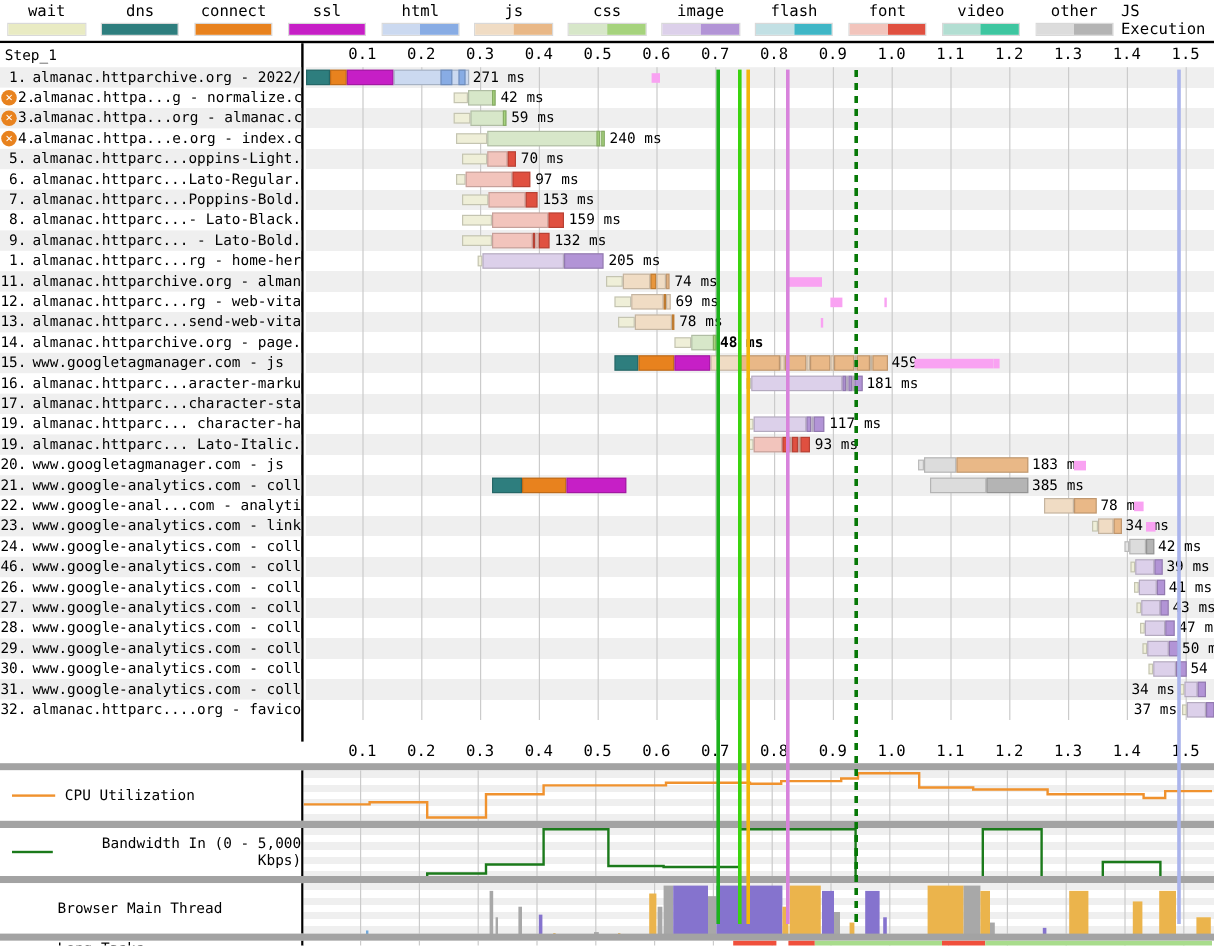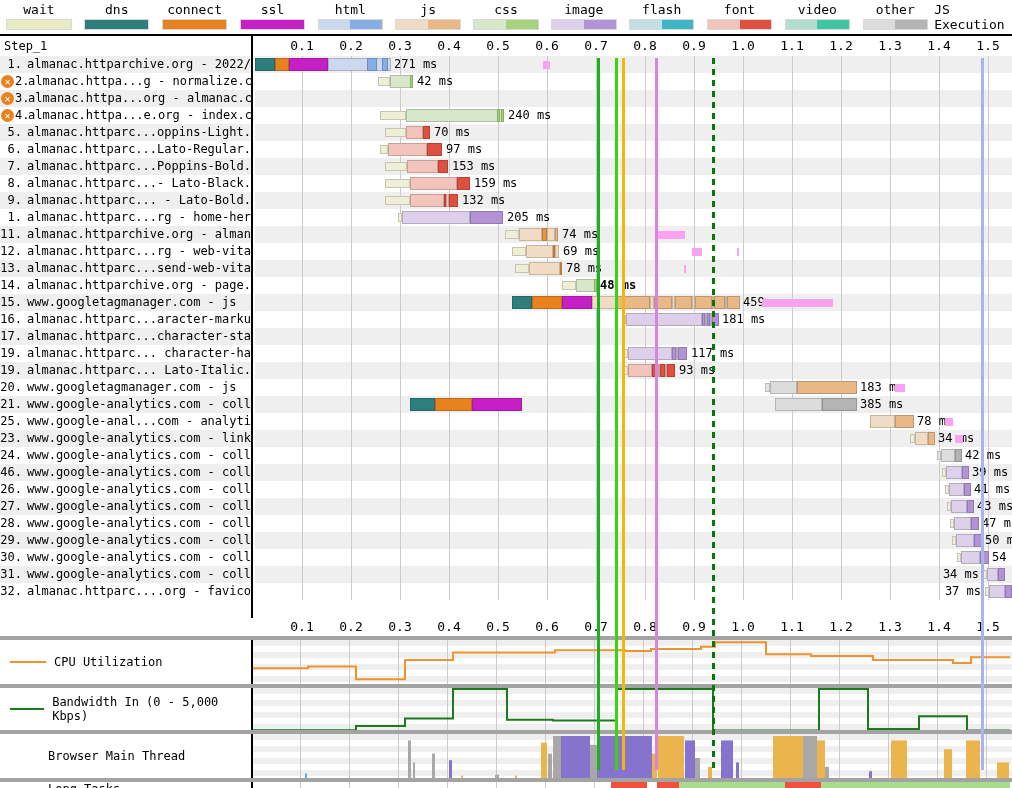--- a/index.html
+++ b/index.html
@@ -33,21 +33,21 @@
   .gridline { position:absolute; top:0; bottom:0; width:1px; background:#CBCBCB; }
   .chart-row { position:absolute; left:0; width:757px; height:17px; }
   .bar-seg { position:absolute; top:2px; height:13px; border:1px solid rgba(0,0,0,.18); }
   .bar-seg.thin { top:4px; height:9px; }
   .ms-label { position:absolute; top:0; line-height:17px; font-size:12px; white-space:nowrap; }
   .exec-tick { position:absolute; top:5px; height:8px; background:#F9A2F2; }
   .event-overlay { position:absolute; left:255px; top:58px; width:757px; height:712px; pointer-events:none; z-index:5; }
   .evline { position:absolute; top:0; bottom:0; }
 
   
-  .sect { position:relative; display:flex; border-top:4px solid #a3a3a3; }
+  .sect { position:relative; display:flex; border-top:6px solid #a3a3a3;text-align:right; }
   .sect .slabel { width:253px; border-right:2px solid #000; display:flex; align-items:center; padding-left:10px; background:#fff; }
   .slabel .sample { width:36px; height:2px; margin-right:8px; }
   .slabel.noline { padding-left:48px; }
   .sect .schart { position:relative; flex:1;
     background:repeating-linear-gradient(180deg,#EFEFEF 0 6px,#FFFFFF 6px 12px); }
   .sect .schart svg { position:absolute; left:0; top:0; }
   .bottom-axis { position:relative; height:18px; margin-left:255px; width:757px; }
   .bottom-axis span { position:absolute; top:1px; transform:translateX(-50%); font-size:13px; }
   .lt-chart { background:#fff !important; }
 </style>
@@ -228,21 +228,21 @@
         </div>
         <div class="req-row">
           <span class="req-num">20.</span>
           <span class="req-url">www.googletagmanager.com - js</span>
         </div>
         <div class="req-row odd">
           <span class="req-num">21.</span>
           <span class="req-url">www.google-analytics.com - collect</span>
         </div>
         <div class="req-row">
-          <span class="req-num">25.</span>
+          <span class="req-num">22.</span>
           <span class="req-url">www.google-anal...com - analytics.js</span>
         </div>
         <div class="req-row odd">
           <span class="req-num">23.</span>
           <span class="req-url">www.google-analytics.com - linkid.js</span>
         </div>
         <div class="req-row">
           <span class="req-num">24.</span>
           <span class="req-url">www.google-analytics.com - collect</span>
         </div>
@@ -322,20 +322,26 @@
           <div class="bar-seg" style="left: 112px; width: 10px; background: rgb(136, 172, 228);"></div>
           <div class="bar-seg" style="left: 127px; width: 6px; background: rgb(136, 172, 228);"></div>
           <div class="ms-label" style="left: 139px;">271 ms</div>
           <div class="exec-tick" style="left: 288px; width: 7px;"></div>
         </div>
         <div class="chart-row" style="top: 17px;">
           <div class="bar-seg thin" style="left: 123px; width: 12px; background: rgb(239, 239, 216);"></div>
           <div class="bar-seg" style="left: 135px; width: 23px; background: rgb(215, 231, 201);"></div>
           <div class="bar-seg" style="left: 155px; width: 3px; background: rgb(166, 211, 125);"></div>
           <div class="ms-label" style="left: 162px;">42 ms</div>
+        </div>
+        <div class="chart-row" style="top: 34px;">
+          <div class="bar-seg thin" style="left: 123px; width: 14px; background: rgb(239, 239, 216);"></div>
+          <div class="bar-seg" style="left: 137px; width: 30px; background: rgb(215, 231, 201);"></div>
+          <div class="bar-seg" style="left: 164px; width: 3px; background: rgb(166, 211, 125);"></div>
+          <div class="ms-label" style="left: 171px;">59 ms</div>
         </div>
         <div class="chart-row" style="top: 51px;">
           <div class="bar-seg thin" style="left: 125px; width: 26px; background: rgb(239, 239, 216);"></div>
           <div class="bar-seg" style="left: 151px; width: 98px; background: rgb(215, 231, 201);"></div>
           <div class="bar-seg" style="left: 242px; width: 3px; background: rgb(166, 211, 125);"></div>
           <div class="bar-seg" style="left: 246px; width: 3px; background: rgb(166, 211, 125);"></div>
           <div class="ms-label" style="left: 253px;">240 ms</div>
         </div>
         <div class="chart-row" style="top: 68px;">
           <div class="bar-seg thin" style="left: 130px; width: 21px; background: rgb(239, 239, 216);"></div>

